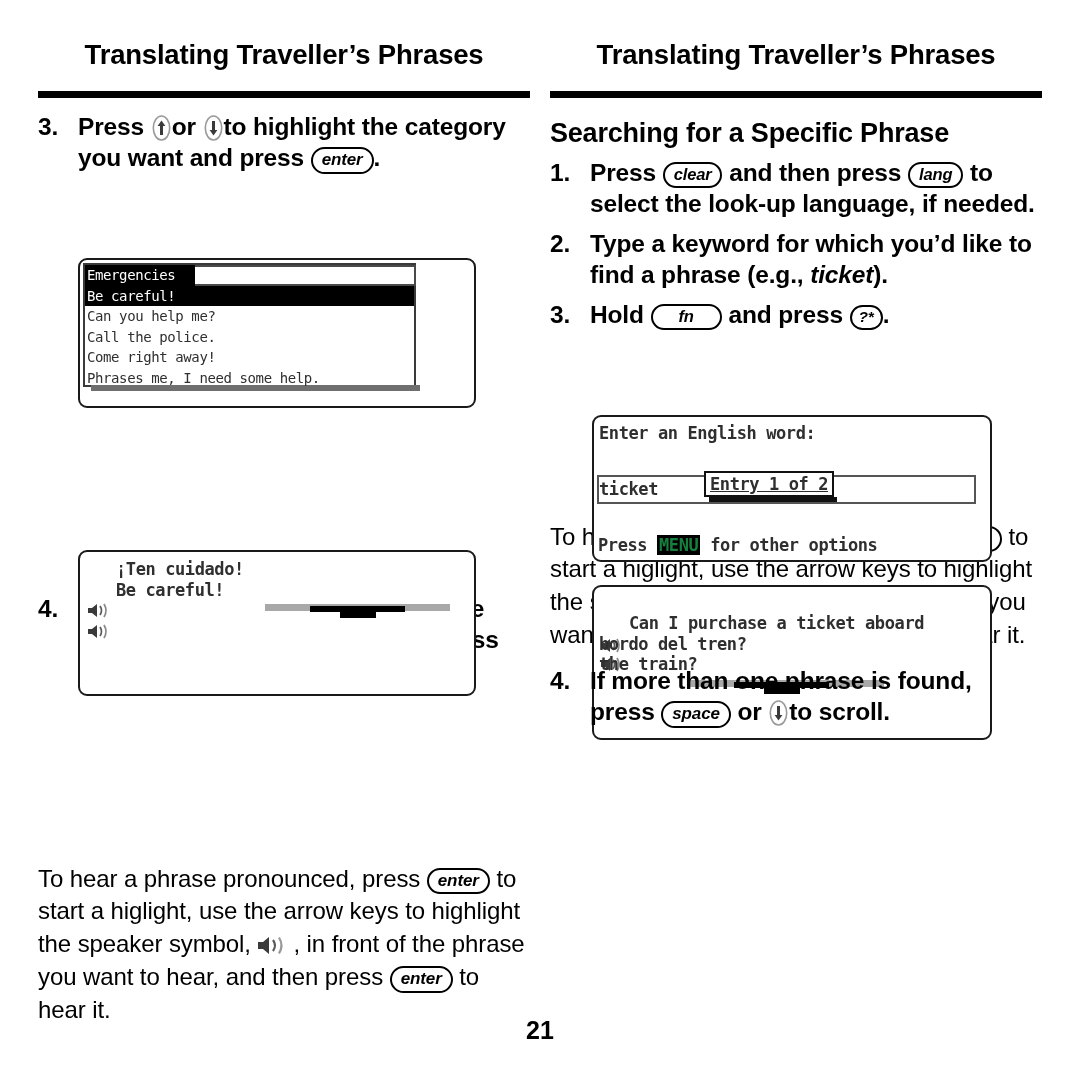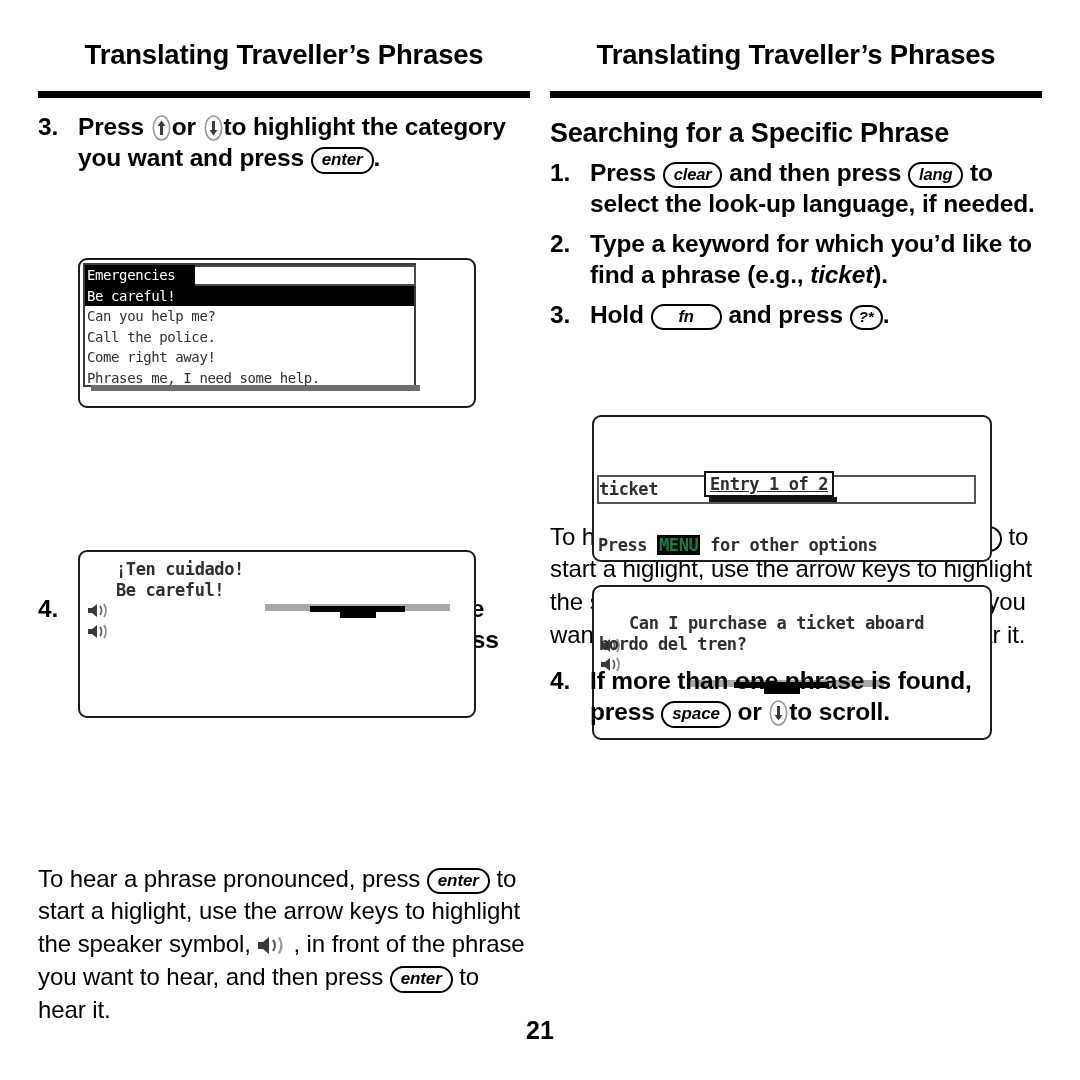--- a/index.html
+++ b/index.html
@@ -199,21 +199,21 @@
     box-sizing: border-box;
     background: #fff;
   }
 
   
   #lcd-phrase {
     position: absolute;
     left: 40px;
     top: 550px;
     width: 398px;
-    height: 168px;
+    height: 146px;
     padding: 7px 6px;
   }
   .phrase-row {
     display: flex;
     align-items: flex-start;
     font-size: 17px;
     line-height: 20.5px;
     letter-spacing: -0.4px;
     font-weight: bold;
     color: #2f2f2f;
@@ -481,20 +481,21 @@
 
       <li class="step">
         <span class="num">3.</span><span>Hold</span>
         <span class="key thin wide">fn</span>
         <span>and press</span>
         <span class="key thin tiny">?*</span><span>.</span>
       </li>
     </ul>
 
     <div class="lcd" id="lcd-search">
+      <div class="prompt">Enter an English word:</div>
       <div class="entry-strip"></div>
       <div class="entry-text">ticket</div>
       <div class="entry-badge">Entry 1 of 2</div>
       <div class="footer"><span>Press </span><span class="menu-chip">MENU</span><span> for other options</span></div>
     </div>
 
     <div class="lcd" id="lcd-result">
       <div class="phrase-row">
         <span class="spk-lcd">
           <svg viewBox="0 0 30 17" width="30" height="17">
@@ -508,20 +509,23 @@
         <span class="spk-lcd">
           <svg viewBox="0 0 30 17" width="30" height="17">
             <path d="M2 6 L6 6 L11 2 L11 15 L6 11 L2 11 Z" fill="#3a3a3a"></path>
             <path d="M14 4 Q17 8.5 14 13" stroke="#5a5a5a" stroke-width="1.8" fill="none"></path>
             <path d="M18 2 Q22 8.5 18 15" stroke="#8a8a8a" stroke-width="1.8" fill="none"></path>
           </svg>
         </span><span>Can I purchase a ticket aboard</span>
       </div>
       <div class="phrase-row">
         <span>bordo del tren?</span>
+      </div>
+      <div class="phrase-row">
+        <span>the train?</span>
       </div>
       <div class="scrollbar" style="top:93px; left:95px; width:195px;">
         <div class="thumb"></div>
         <div class="nub"></div>
       </div>
     </div>
 
     <div class="para" style="margin-top:190px;">
       <span>To hear a phrase pronounced, press</span>
       <span class="key thin">enter</span>

